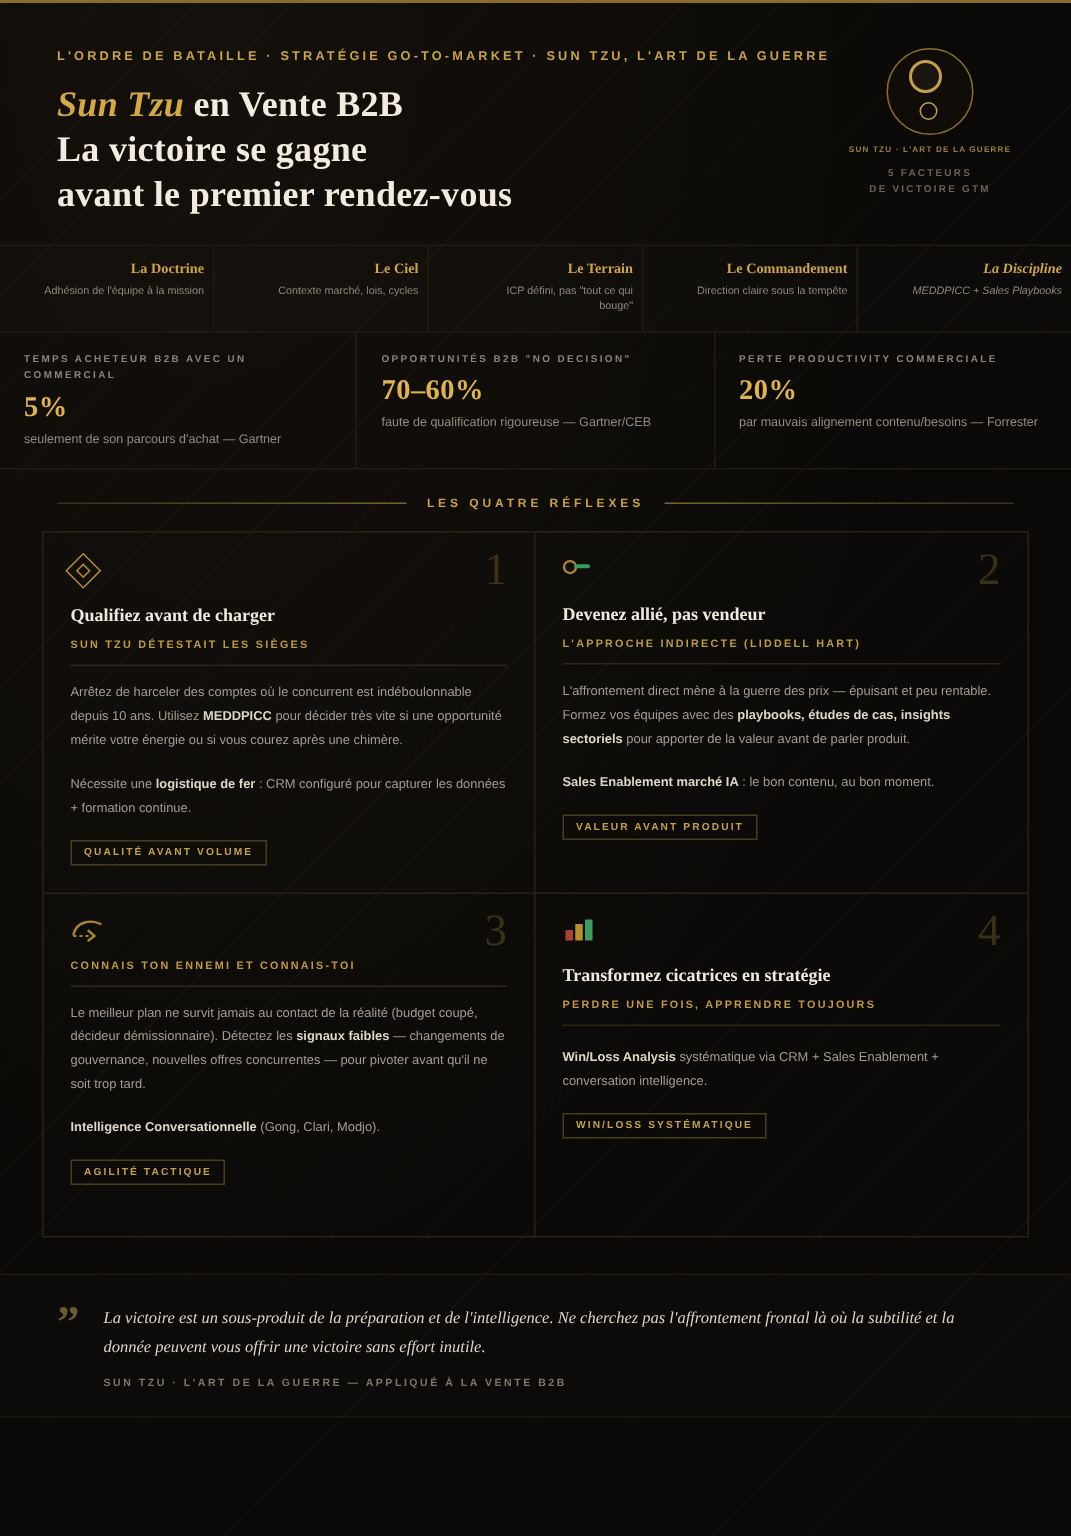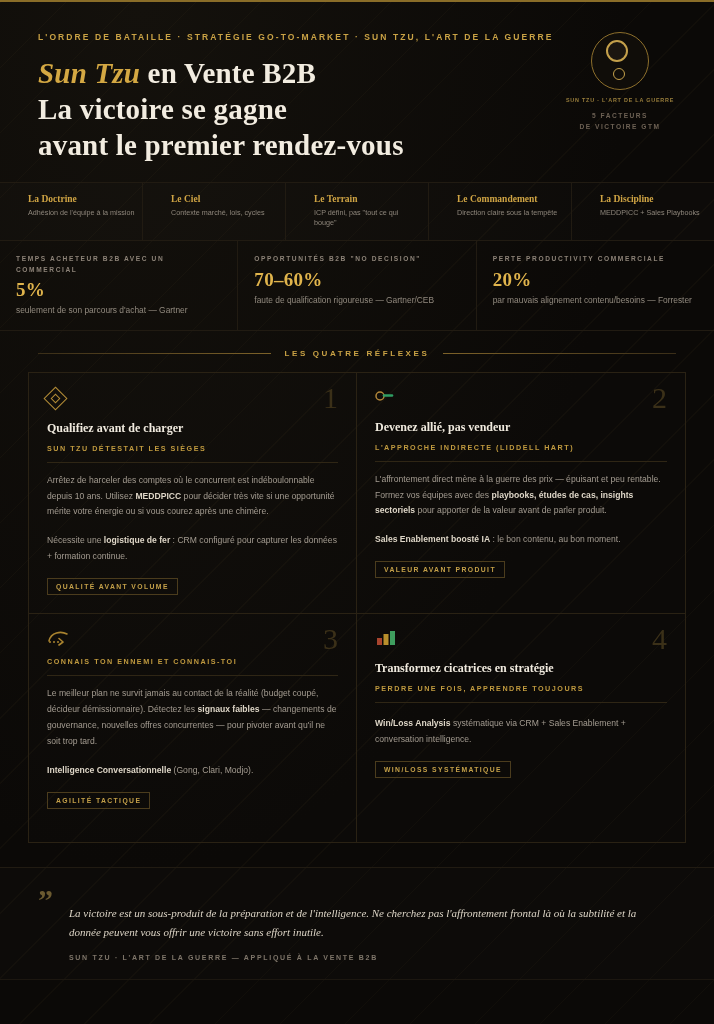--- a/index.html
+++ b/index.html
@@ -22,21 +22,21 @@
 
   
   .hero { position: relative; padding: 30px 38px 18px 38px; }
   .eyebrow {
     font-size: 8.5px; letter-spacing: 2.1px; font-weight: bold;
     color: #c9a245; text-transform: uppercase;
   }
   .headline {
     margin-top: 14px;
     font-family: "Liberation Serif", serif;
-    font-size: 29px; line-height: 1.24; font-weight: bold;
+    font-size: 24px; line-height: 1.24; font-weight: bold;
     color: #f2ece0; letter-spacing: 0.2px;
   }
   .headline .gold { color: #d4a843; font-style: italic; }
   .lede {
     margin-top: 16px; max-width: 412px;
     font-size: 10.5px; line-height: 1.85; color: #a9a196;
   }
 
   .emblem-wrap {
     position: absolute; top: 30px; right: 38px;
@@ -66,25 +66,25 @@
     margin-top: 8px; font-size: 6.6px; letter-spacing: 1.5px;
     line-height: 1.65; color: #6d6154; font-weight: bold;
   }
 
   
   .factors {
     display: flex; border-top: 1px solid #211b12; border-bottom: 1px solid #211b12;
     background: rgba(255,255,255,0.012);
   }
   .factor {
-    flex: 1; padding: 11px 6px 12px 6px; text-align: left;
+    flex: 1; padding: 11px 6px 12px 6px; text-align: right;
     border-right: 1px solid #211b12;
     margin-left: 22px;
   }
-  .factor:last-child { border-right: none; }
+  .factor:last-child { border-right: none; font-style: italic; }
   .factor-title {
     font-family: "Liberation Serif", serif; font-weight: bold;
     font-size: 9.5px; color: #cfa444;
   }
   .factor-desc {
     margin-top: 4px; font-size: 7.2px; color: #8e867b; line-height: 1.4;
   }
 
   
   .stats { display: flex; border-bottom: 1px solid #211b12; }
@@ -171,21 +171,21 @@
     border-top: 1px solid #211b12; border-bottom: 1px solid #1c1710;
     display: flex; gap: 16px;
     background: rgba(255,255,255,0.012);
   }
   .quote-mark {
     font-family: "Liberation Serif", serif; font-size: 30px; line-height: 0.8;
     color: #6b5a30; font-weight: bold;
   }
   .quote-text {
     font-family: "Liberation Serif", serif; font-style: italic;
-    font-size: 11px; line-height: 1.75; color: #ddd5c6; max-width: 600px; margin-top: 16px;
+    font-size: 11px; line-height: 1.75; color: #ddd5c6; max-width: 600px;
   }
   .quote-attr {
     margin-top: 11px; font-size: 7px; letter-spacing: 1.7px;
     font-weight: bold; color: #7f766a; text-transform: uppercase;
   }
 </style>
 </head>
 <body>
 
 <div class="page">
@@ -289,21 +289,21 @@
           <path d="M9 6.5 H17" stroke="#2f9e63" stroke-width="2.6" stroke-linecap="round"></path>
         </svg>
       </div>
       <div class="card-title">Devenez allié, pas vendeur</div>
       <div class="card-kicker">L'APPROCHE INDIRECTE (LIDDELL HART)</div>
       <div class="card-hr"></div>
       <div class="card-body">
         <span>L'affrontement direct mène à la guerre des prix — épuisant et peu rentable. Formez vos équipes avec des </span><b>playbooks, études de cas, insights sectoriels</b><span> pour apporter de la valeur avant de parler produit.</span>
       </div>
       <div class="card-body card-body2">
-        <span></span><b>Sales Enablement boosté IA</b><span> : le bon contenu, au bon moment.</span>
+        <span></span><b>Sales Enablement marché IA</b><span> : le bon contenu, au bon moment.</span>
       </div>
       <div class="chip">VALEUR AVANT PRODUIT</div>
     </div>
 
     <div class="card">
       <div class="card-num">3</div>
       <div class="card-icon">
         <svg width="24" height="16" viewBox="0 0 24 16" aria-hidden="true">
           <path d="M2 11 C4 2, 14 1, 20 4" fill="none" stroke="#a9832f" stroke-width="1.6" stroke-linecap="round"></path>
           <path d="M2 12 L14 12" fill="none" stroke="#a9832f" stroke-width="1.4" stroke-dasharray="2 2"></path>

